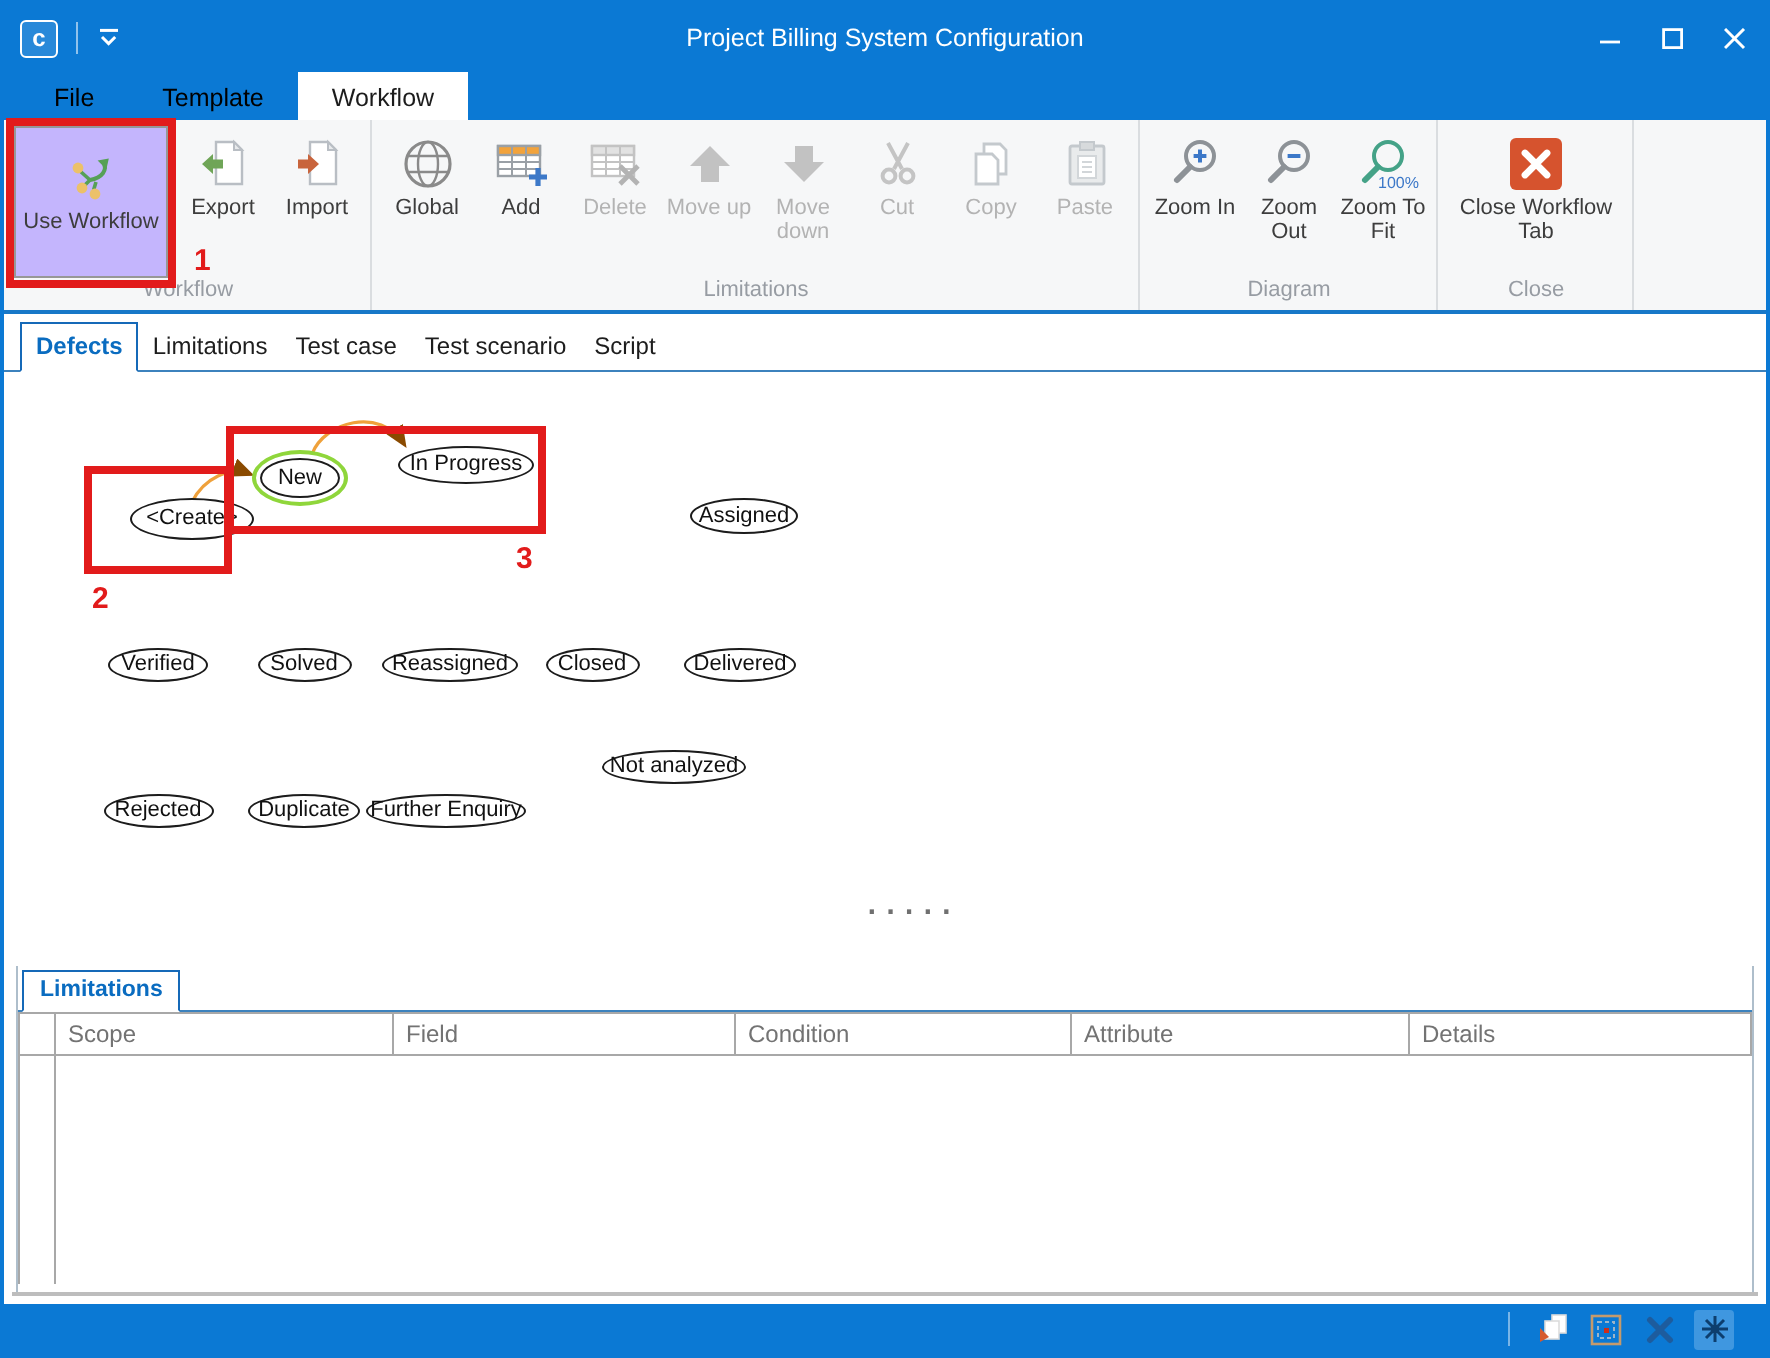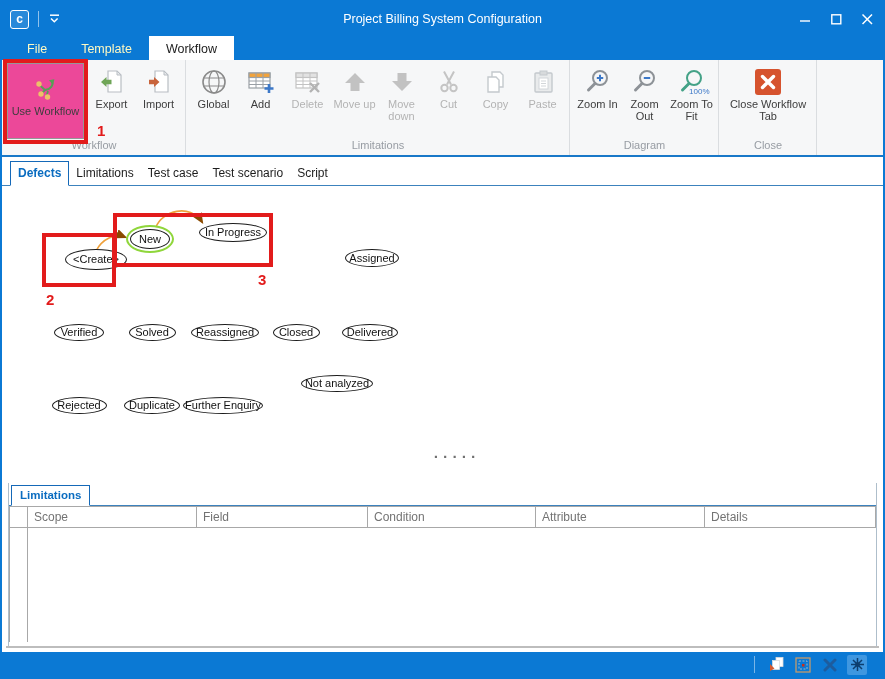--- a/index.html
+++ b/index.html
@@ -15,34 +15,34 @@
               font-size:12px; font-weight:bold; background:rgba(255,255,255,.12); }
   .tb-sep { width:1px; height:16px; background:rgba(255,255,255,.55); margin:0 9px; }
   .qa-drop { display:flex; flex-direction:column; align-items:center; gap:1px; cursor:default; }
   .title { position:absolute; left:0; right:0; text-align:center; font-size:12.5px; pointer-events:none; }
   .win-controls { margin-left:auto; display:flex; height:100%; }
   .win-btn { width:31px; height:100%; display:flex; align-items:center; justify-content:center; }
 
   
   .menubar { height:24px; background:#0b79d4; display:flex; align-items:stretch;
              padding-left:8px; flex:0 0 auto; }
-  .mtab { padding:4px 17px 3px; font-size:12.5px; color:#fef9c3; display:flex; align-items:center; }
+  .mtab { padding:4px 17px 3px; font-size:12.5px; color:#000000; display:flex; align-items:center; }
   .mtab.active { background:#fff; color:#1c1c1c; }
 
   
   .ribbon { height:97px; background:#f6f7f8; border-bottom:2px solid #1878c8;
             display:flex; align-items:stretch; flex:0 0 auto; }
   .rgroup { display:flex; flex-direction:column; border-right:1px solid #dadde0; padding:3px 3px 0 4px; }
   .rbtns { display:flex; align-items:stretch; flex:1; }
   .rglabel { height:16px; font-size:11px; color:#979ca3; text-align:center; padding-bottom:3px; }
   .rbtn { width:45px; margin:0 1px; padding-top:3px; display:flex; flex-direction:column;
           align-items:center; gap:1px; font-size:11px; line-height:11.5px; text-align:center;
           color:#3d3d3d; }
   .rbtn.disabled { color:#b3b3b3; }
-  .rbtn.big { width:77px; height:76px; background:#ec4899; border:1px solid #979797;
+  .rbtn.big { width:77px; height:76px; background:#c4b5fd; border:1px solid #979797;
               margin-right:4px; padding-top:9px; }
   .ricon { height:32px; display:flex; align-items:center; justify-content:center; position:relative; }
   .zoomfit-badge { position:absolute; right:-5px; bottom:1px; font-size:8px; color:#3c78c8; }
 
   
   .tabstrip { height:29px; background:#fff; display:flex; align-items:flex-end;
               padding-left:8px; border-bottom:1px solid #3c82bd; flex:0 0 auto; }
   .dtab { font-size:12px; color:#1d1d1d; padding:4px 7px 5px; }
   .dtab.active { color:#0a6cc0; font-weight:bold; border:1px solid #1569b8; border-bottom:1px solid #fff;
                  background:#fff; margin-bottom:-1px; padding:4px 7px 5px; }

